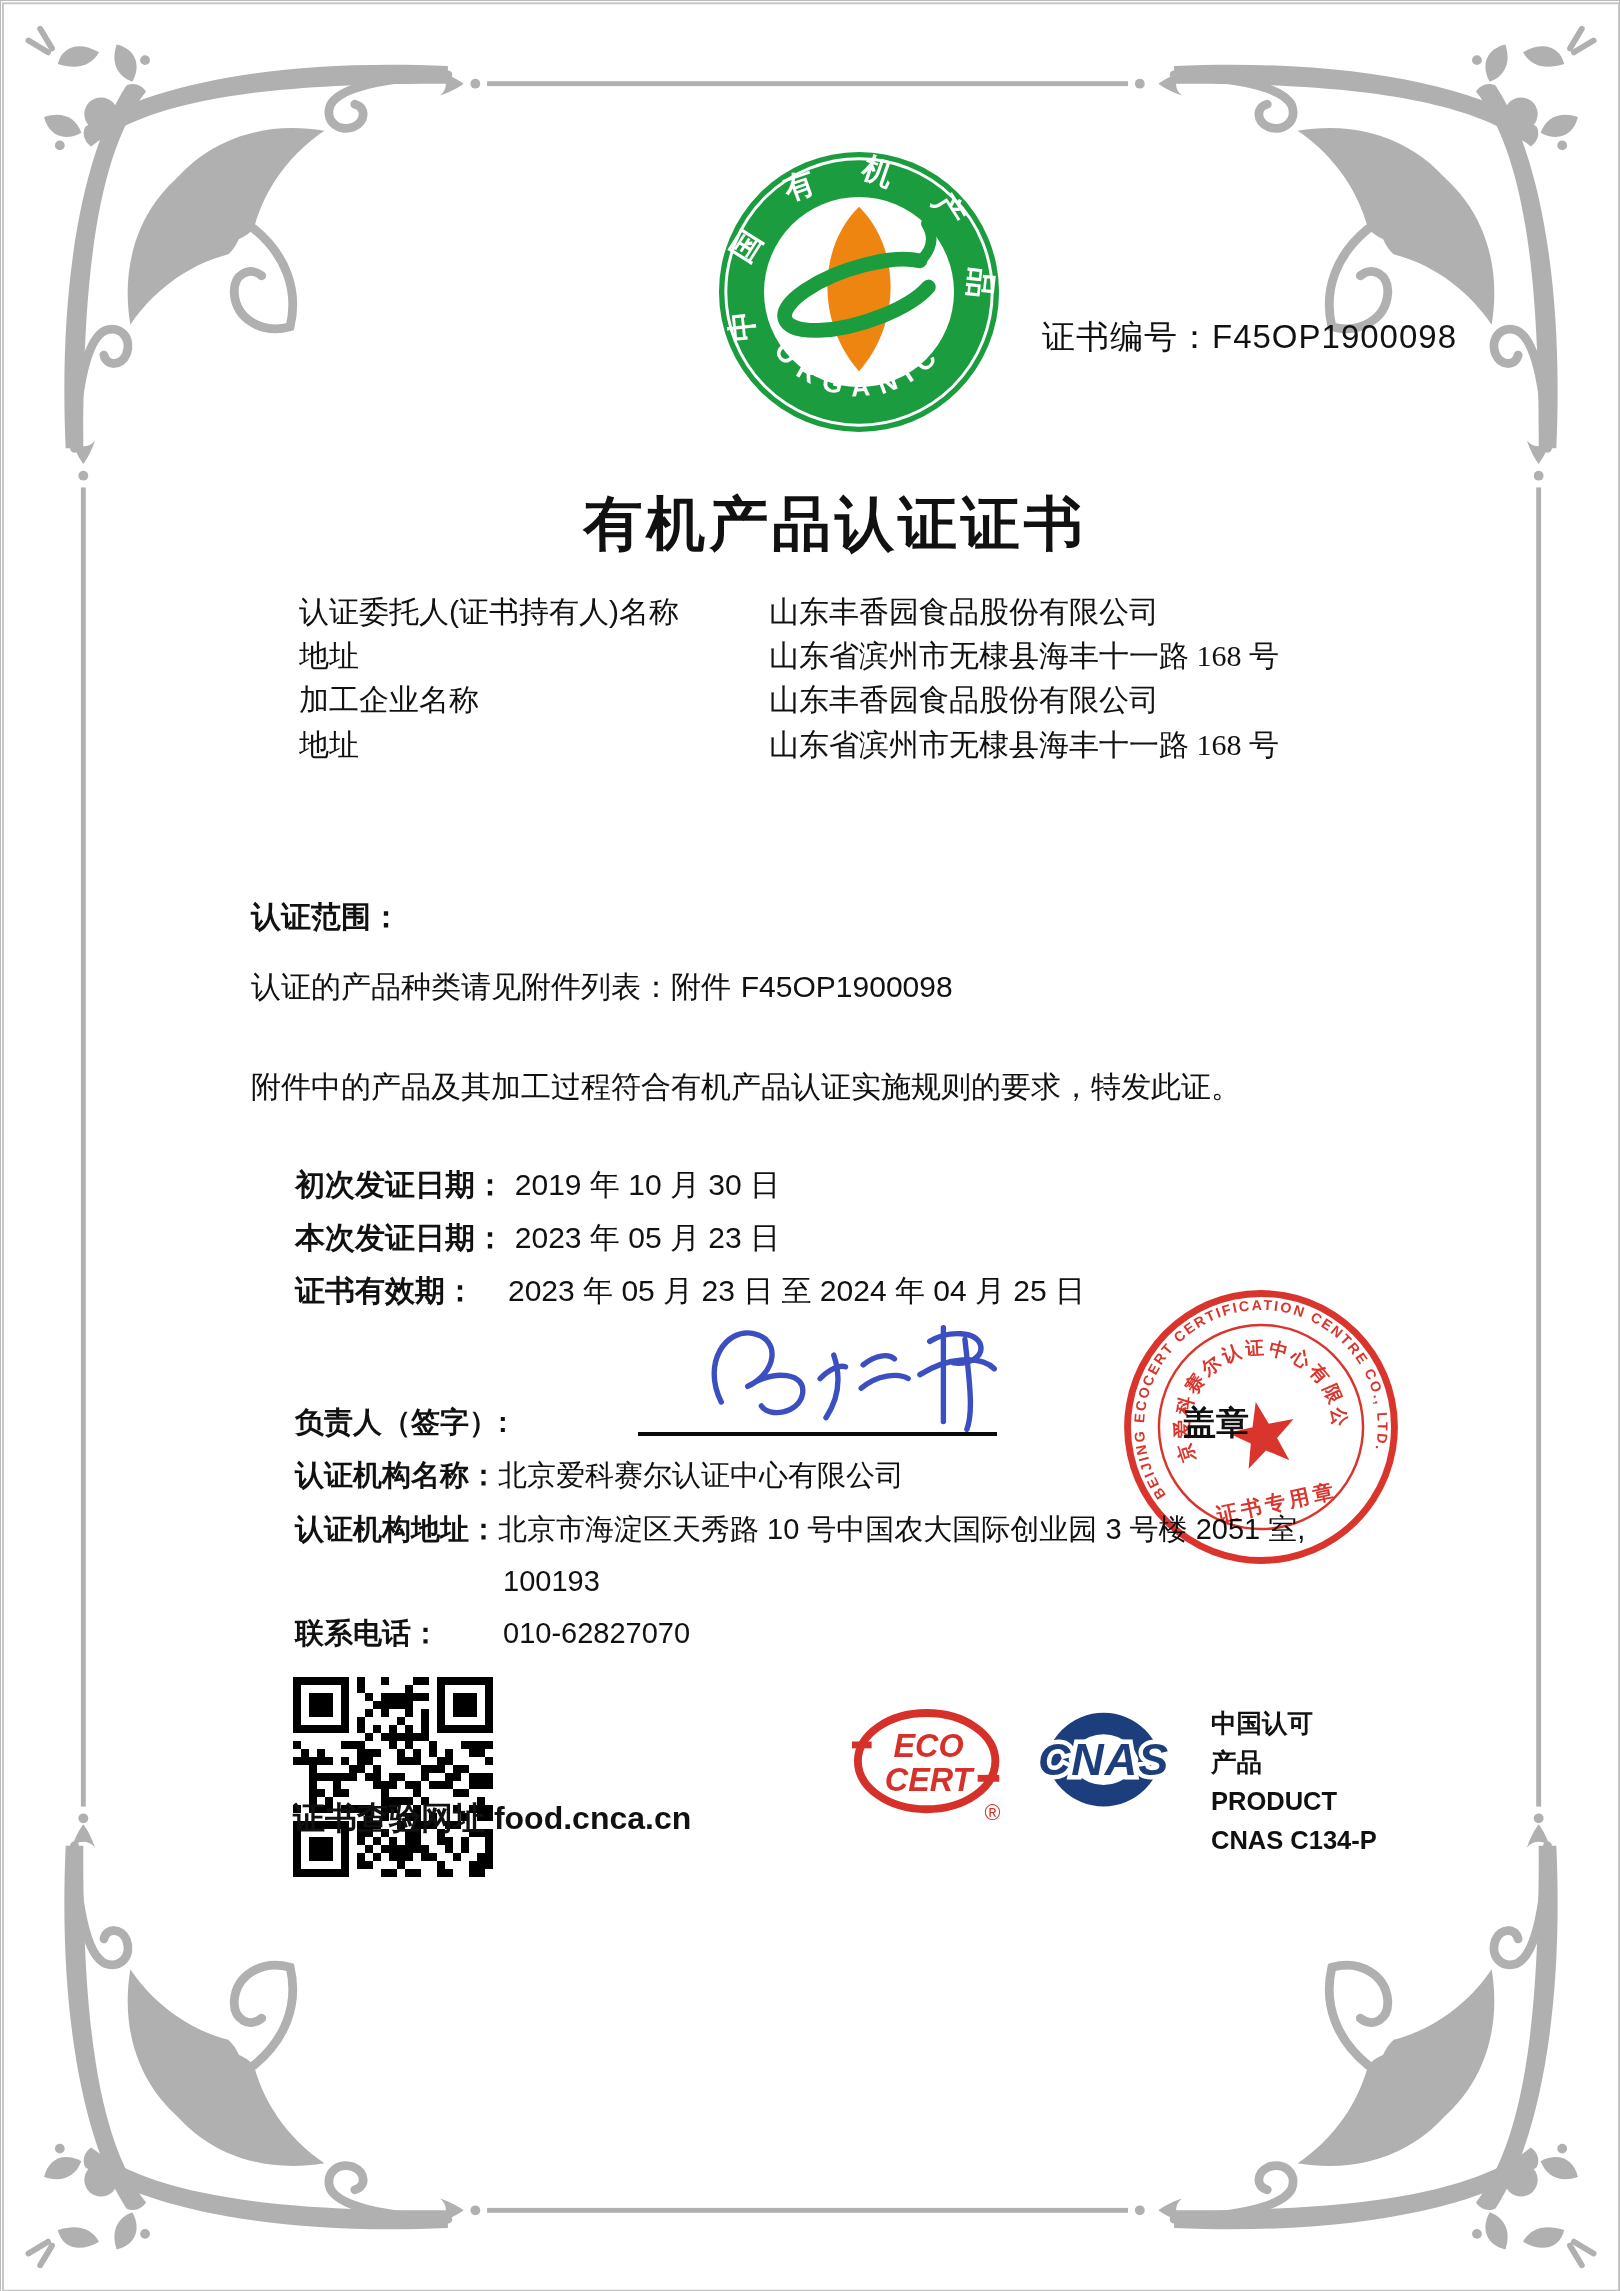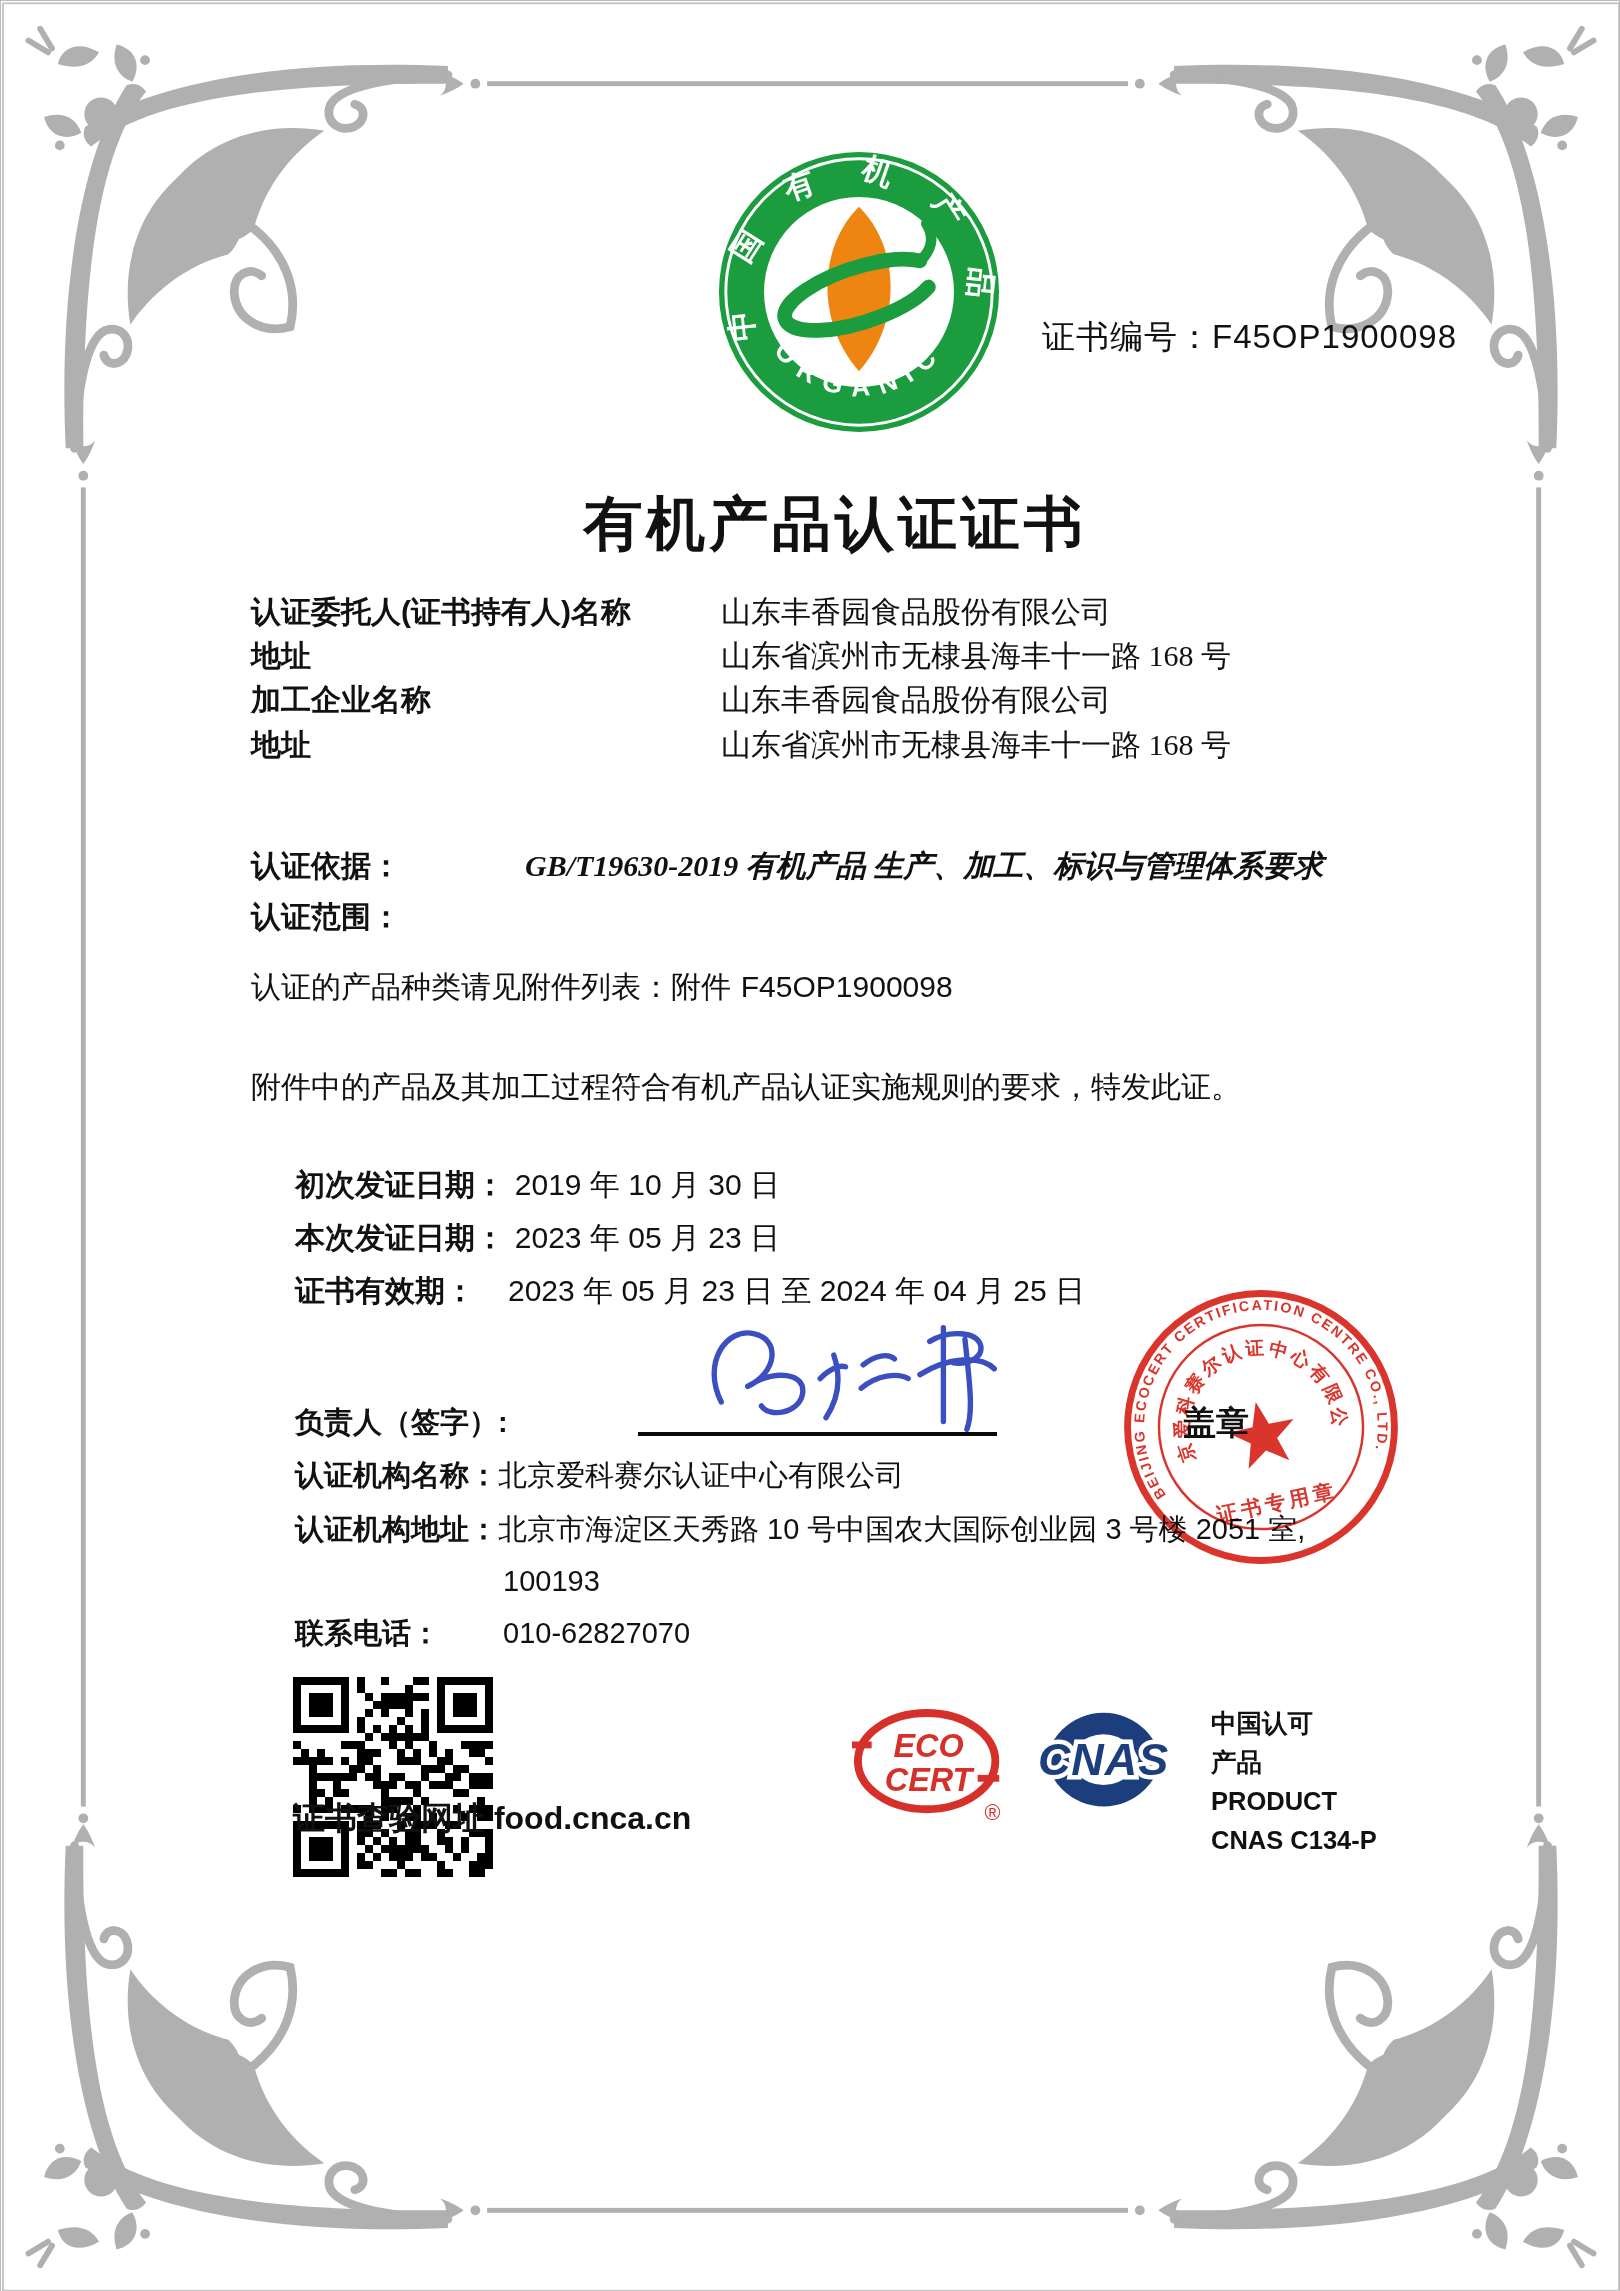--- a/index.html
+++ b/index.html
@@ -8,21 +8,21 @@
     font-family:"Liberation Sans",sans-serif;color:#111;overflow:hidden;
     margin:0 auto;border:1px solid #bbb;box-sizing:border-box;
   }
   .abs{position:absolute;}
   .cert-no{top:314px;left:1041px;font-size:33px;letter-spacing:1px;}
   .cert-no .pre{font-family:"Liberation Serif",serif;}
   .cert-no .num{font-family:"Liberation Sans",sans-serif;}
   .title{top:484px;left:0;width:100%;text-align:center;padding-left:50px;box-sizing:border-box;
          font-size:59px;font-weight:bold;letter-spacing:3.9px;}
   .frow{left:250px;font-size:30px;white-space:nowrap;}
-  .frow .lbl{display:inline-block;width:470px;font-weight:bold;}
+  .frow .lbl{display:inline-block;width:470px;font-weight:normal;margin-left:48px;}
   .frow .val{font-family:"Liberation Serif",serif;}
   .sec{left:250px;font-size:30px;white-space:nowrap;}
   .sec .lbl{font-weight:bold;}
   .cat-val{font-family:"Liberation Serif",serif;font-style:italic;margin-left:27.4px;}
   .basis-lbl{display:inline-block;width:274px;font-weight:bold;}
   .basis-val{font-family:"Liberation Serif",serif;font-style:italic;font-weight:bold;}
   .attach{font-family:"Liberation Serif",serif;}
   .attach .num{font-family:"Liberation Sans",sans-serif;margin-left:9.8px;}
   .statement{font-family:"Liberation Serif",serif;}
   .drow{left:294px;font-size:30px;white-space:nowrap;}
@@ -124,23 +124,20 @@
   <div class="abs frow" style="top:635px;">
     <span class="lbl">地址</span><span class="val">山东省滨州市无棣县海丰十一路 168 号</span>
   </div>
   <div class="abs frow" style="top:679px;">
     <span class="lbl">加工企业名称</span><span class="val">山东丰香园食品股份有限公司</span>
   </div>
   <div class="abs frow" style="top:724px;">
     <span class="lbl">地址</span><span class="val">山东省滨州市无棣县海丰十一路 168 号</span>
   </div>
 
-  <div class="abs sec" style="top:845px;">
-    <span class="basis-lbl">认证依据：</span><span class="basis-val">GB/T19630-2019 有机产品 生产、加工、标识与管理体系要求</span>
-  </div>
   <div class="abs sec" style="top:896px;">
     <span class="lbl">认证范围：</span>
   </div>
   <div class="abs sec attach" style="top:966px;">
     <span>认证的产品种类请见附件列表：附件</span><span class="num">F45OP1900098</span>
   </div>
   <div class="abs sec statement" style="top:1066px;">附件中的产品及其加工过程符合有机产品认证实施规则的要求，特发此证。</div>
 
   <div class="abs drow" style="top:1164px;">
     <span class="lbl">初次发证日期：</span><span class="val">2019 年 10 月 30 日</span>

